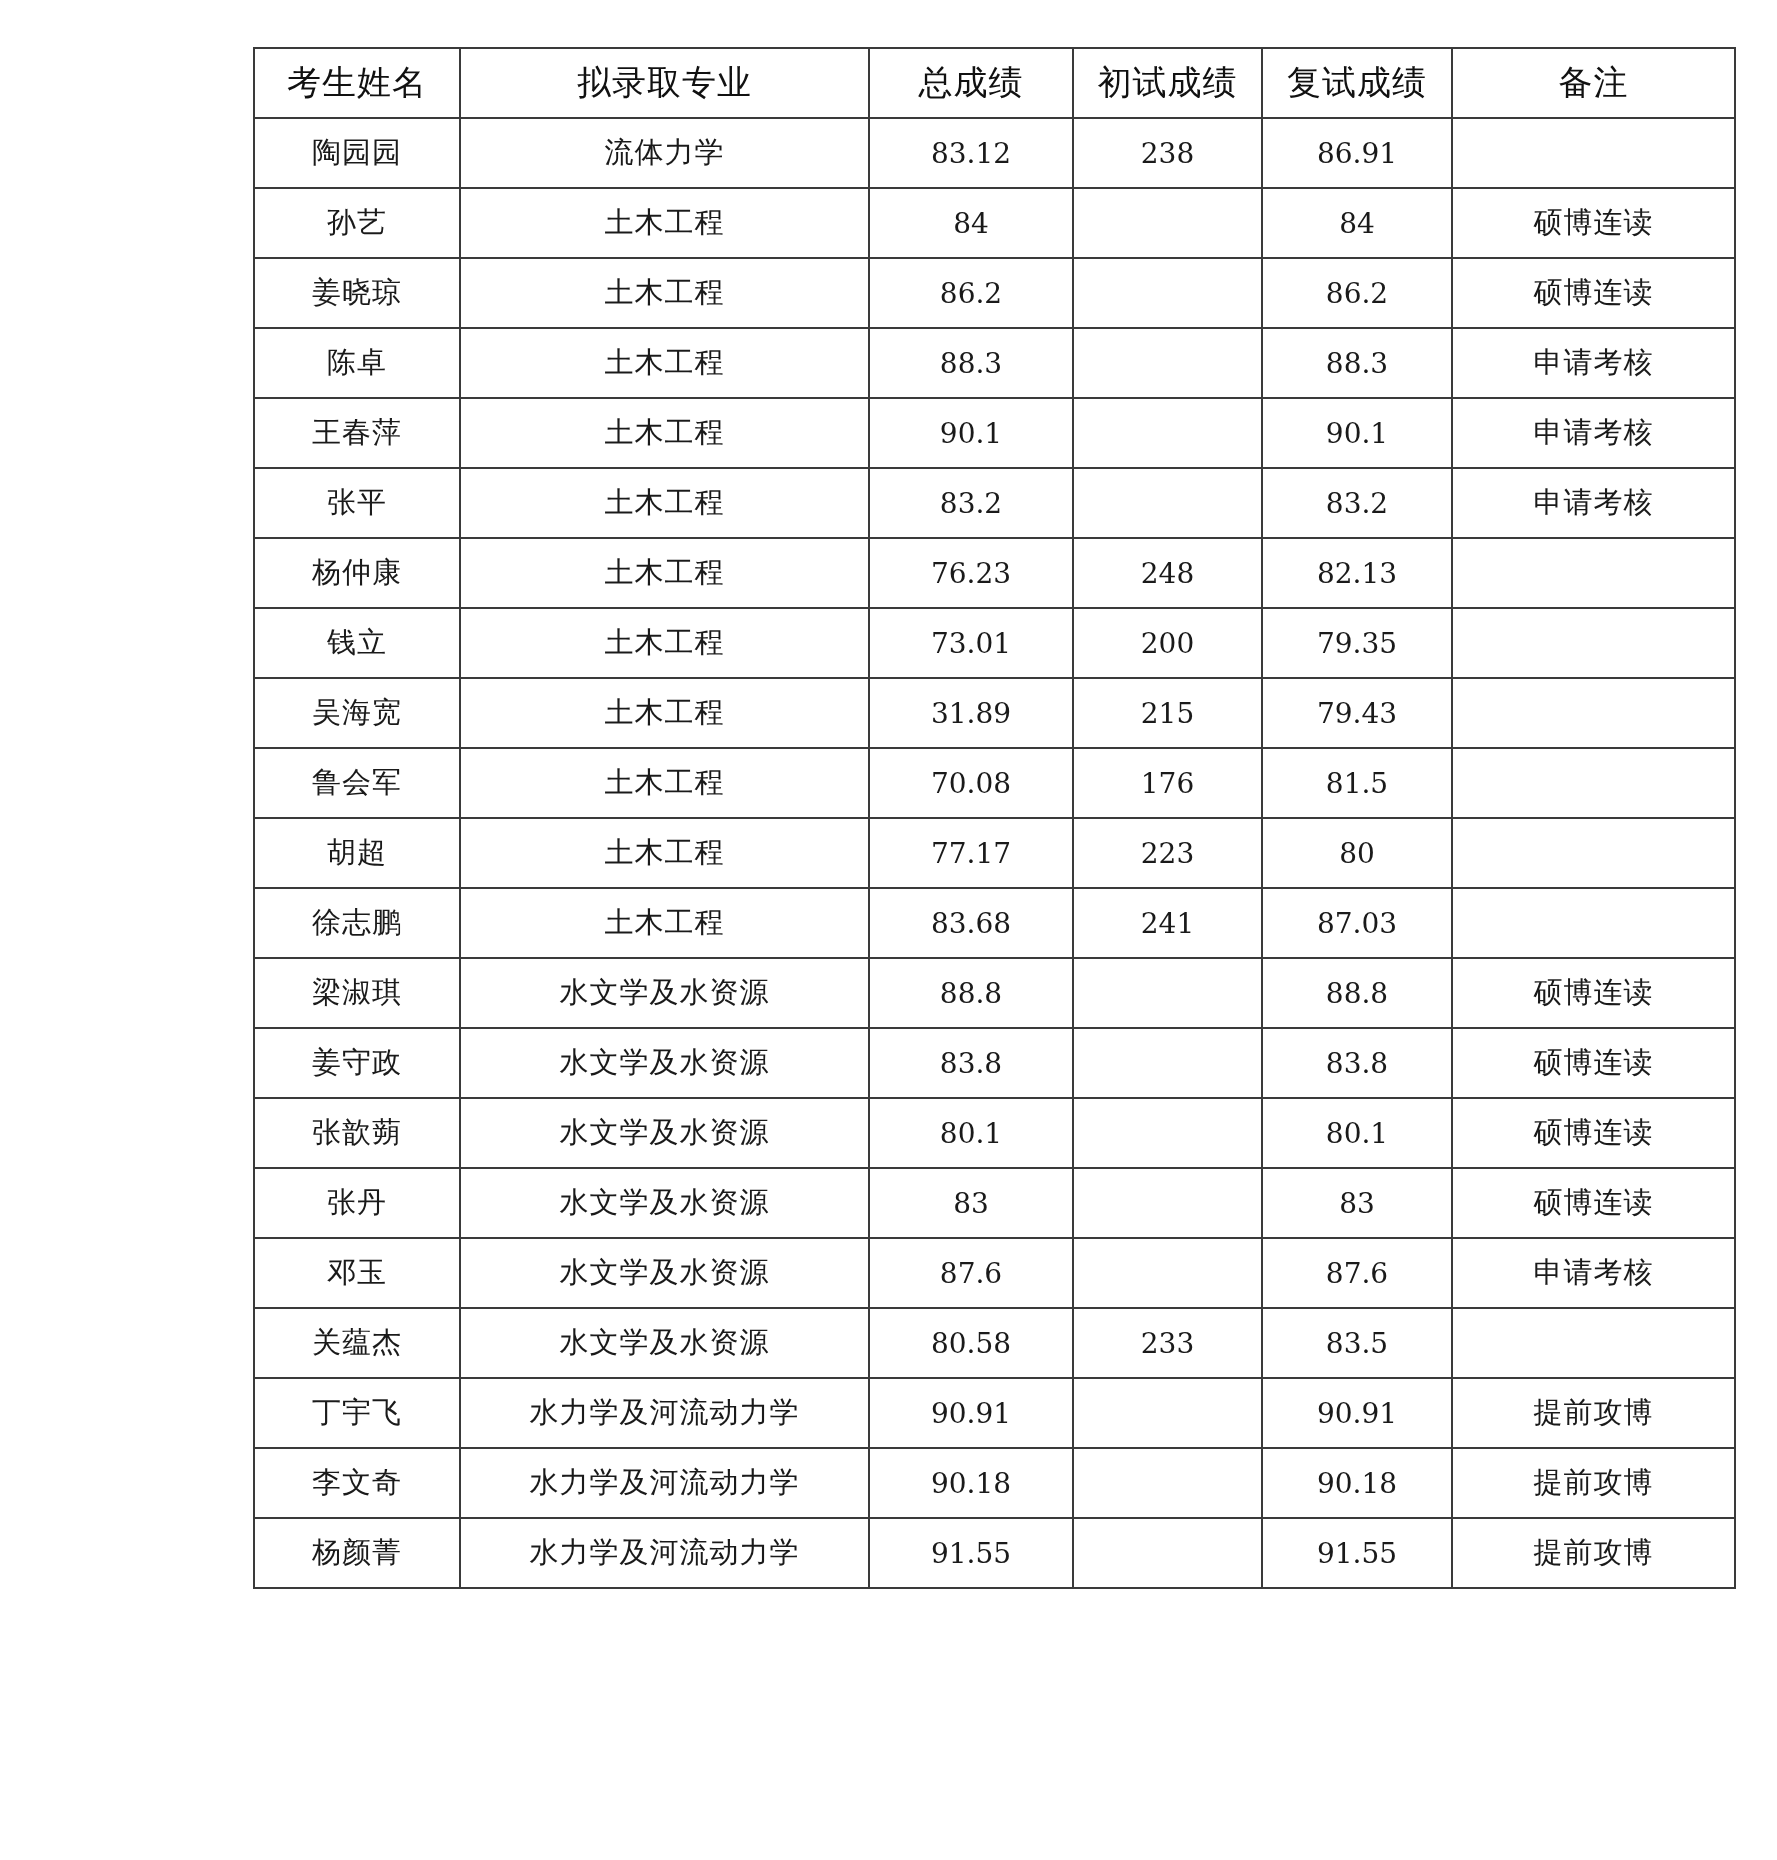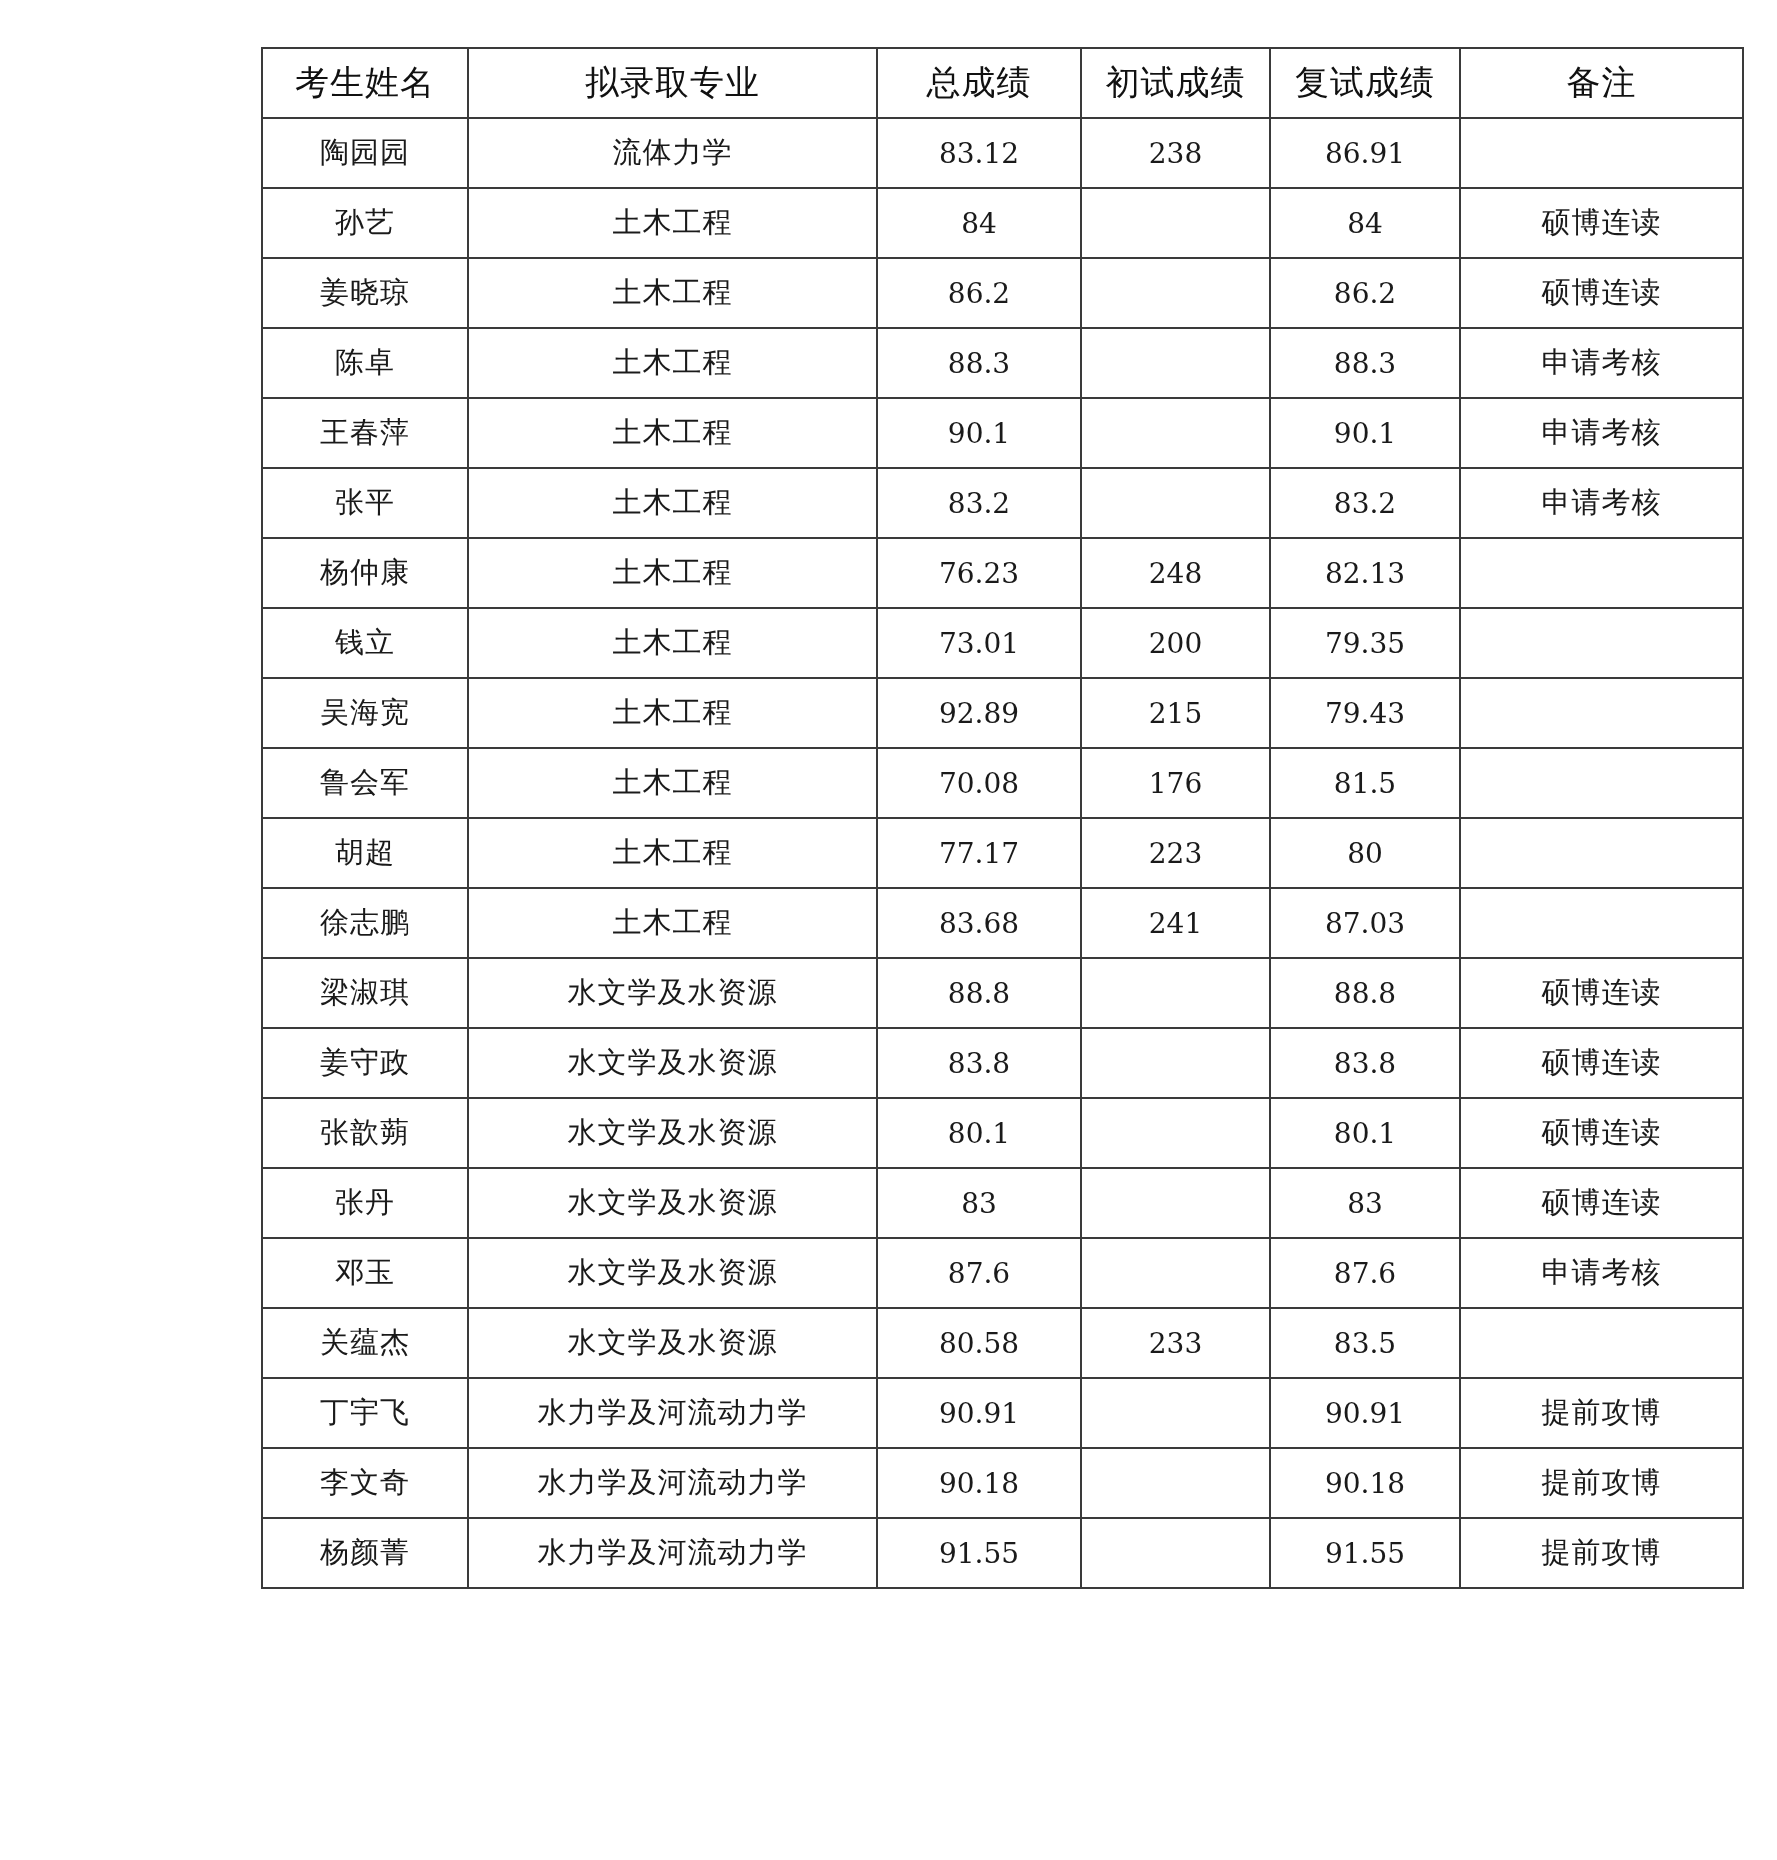--- a/index.html
+++ b/index.html
@@ -15,21 +15,20 @@
     font-family: "DejaVu Serif", "Liberation Serif", serif;
     color: #111111;
   }
   .doc-table {
     position: absolute;
     left: 253px;
     top: 47px;
     width: 1481px;
     border-collapse: collapse;
     table-layout: fixed;
-    margin-left: 8px;
   }
   .doc-table th, .doc-table td {
     border: 2px solid #3a3a3a;
     height: 68px;
     padding: 0;
     text-align: center;
     vertical-align: middle;
     white-space: nowrap;
     overflow: hidden;
   }
@@ -143,21 +142,21 @@
         <td class="cjk">钱立</td>
         <td class="cjk">土木工程</td>
         <td class="num">73.01</td>
         <td class="num">200</td>
         <td class="num">79.35</td>
         <td class="cjk"></td>
       </tr>
       <tr>
         <td class="cjk">吴海宽</td>
         <td class="cjk">土木工程</td>
-        <td class="num">92.89</td>
+        <td class="num">31.89</td>
         <td class="num">215</td>
         <td class="num">79.43</td>
         <td class="cjk"></td>
       </tr>
       <tr>
         <td class="cjk">鲁会军</td>
         <td class="cjk">土木工程</td>
         <td class="num">70.08</td>
         <td class="num">176</td>
         <td class="num">81.5</td>

